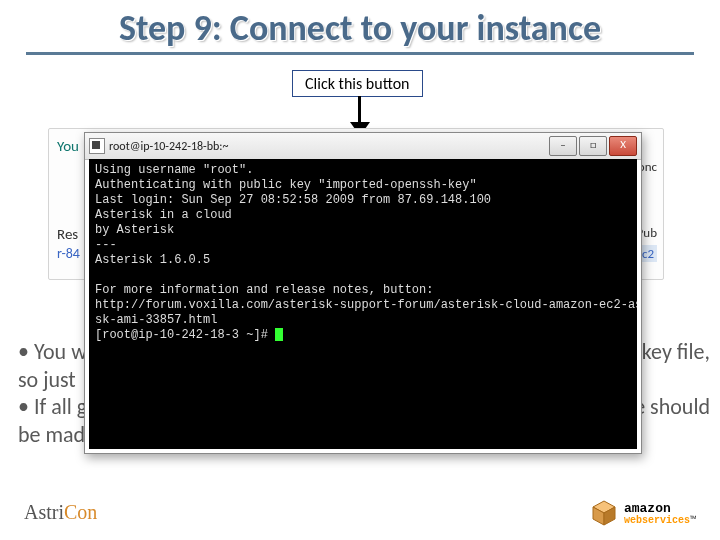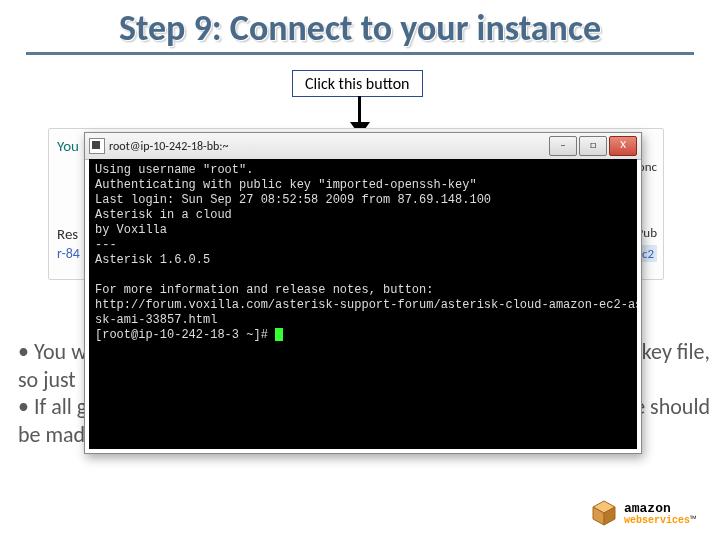--- a/index.html
+++ b/index.html
@@ -72,30 +72,33 @@
       <div class="win-btns">
         <div class="win-btn">–</div>
         <div class="win-btn">□</div>
         <div class="win-btn close">X</div>
       </div>
     </div>
     <div class="term"><span>Using username "root".</span>
 <span>Authenticating with public key "imported-openssh-key"</span>
 <span>Last login: Sun Sep 27 08:52:58 2009 from 87.69.148.100</span>
 <span>Asterisk in a cloud</span>
-<span>by Voxilla</span>
+<span>by Asterisk</span>
 <span>---</span>
 <span>Asterisk 1.6.0.5</span>
 <span></span>
 <span>For more information and release notes, button:</span>
 <span>http://forum.voxilla.com/asterisk-support-forum/asterisk-cloud-amazon-ec2-asteri</span>
 <span>sk-ami-33857.html</span>
 <span>[root@ip-10-242-18-3 ~]# </span><span class="cursor"></span></div>
   </div>
 
+  <div class="logo-astri">
+    <span>Astri</span><span class="accent">Con</span>
+  </div>
 
   <div class="logo-aws">
     <span class="cube">
       <svg width="28" height="28" viewBox="0 0 28 28">
         <polygon points="14,2 25,8 14,14 3,8" fill="#f7c27a" stroke="#a86a1a"></polygon>
         <polygon points="3,8 14,14 14,26 3,20" fill="#d89a4a" stroke="#a86a1a"></polygon>
         <polygon points="25,8 14,14 14,26 25,20" fill="#b87a2a" stroke="#a86a1a"></polygon>
       </svg>
     </span>
     <span class="txt">

